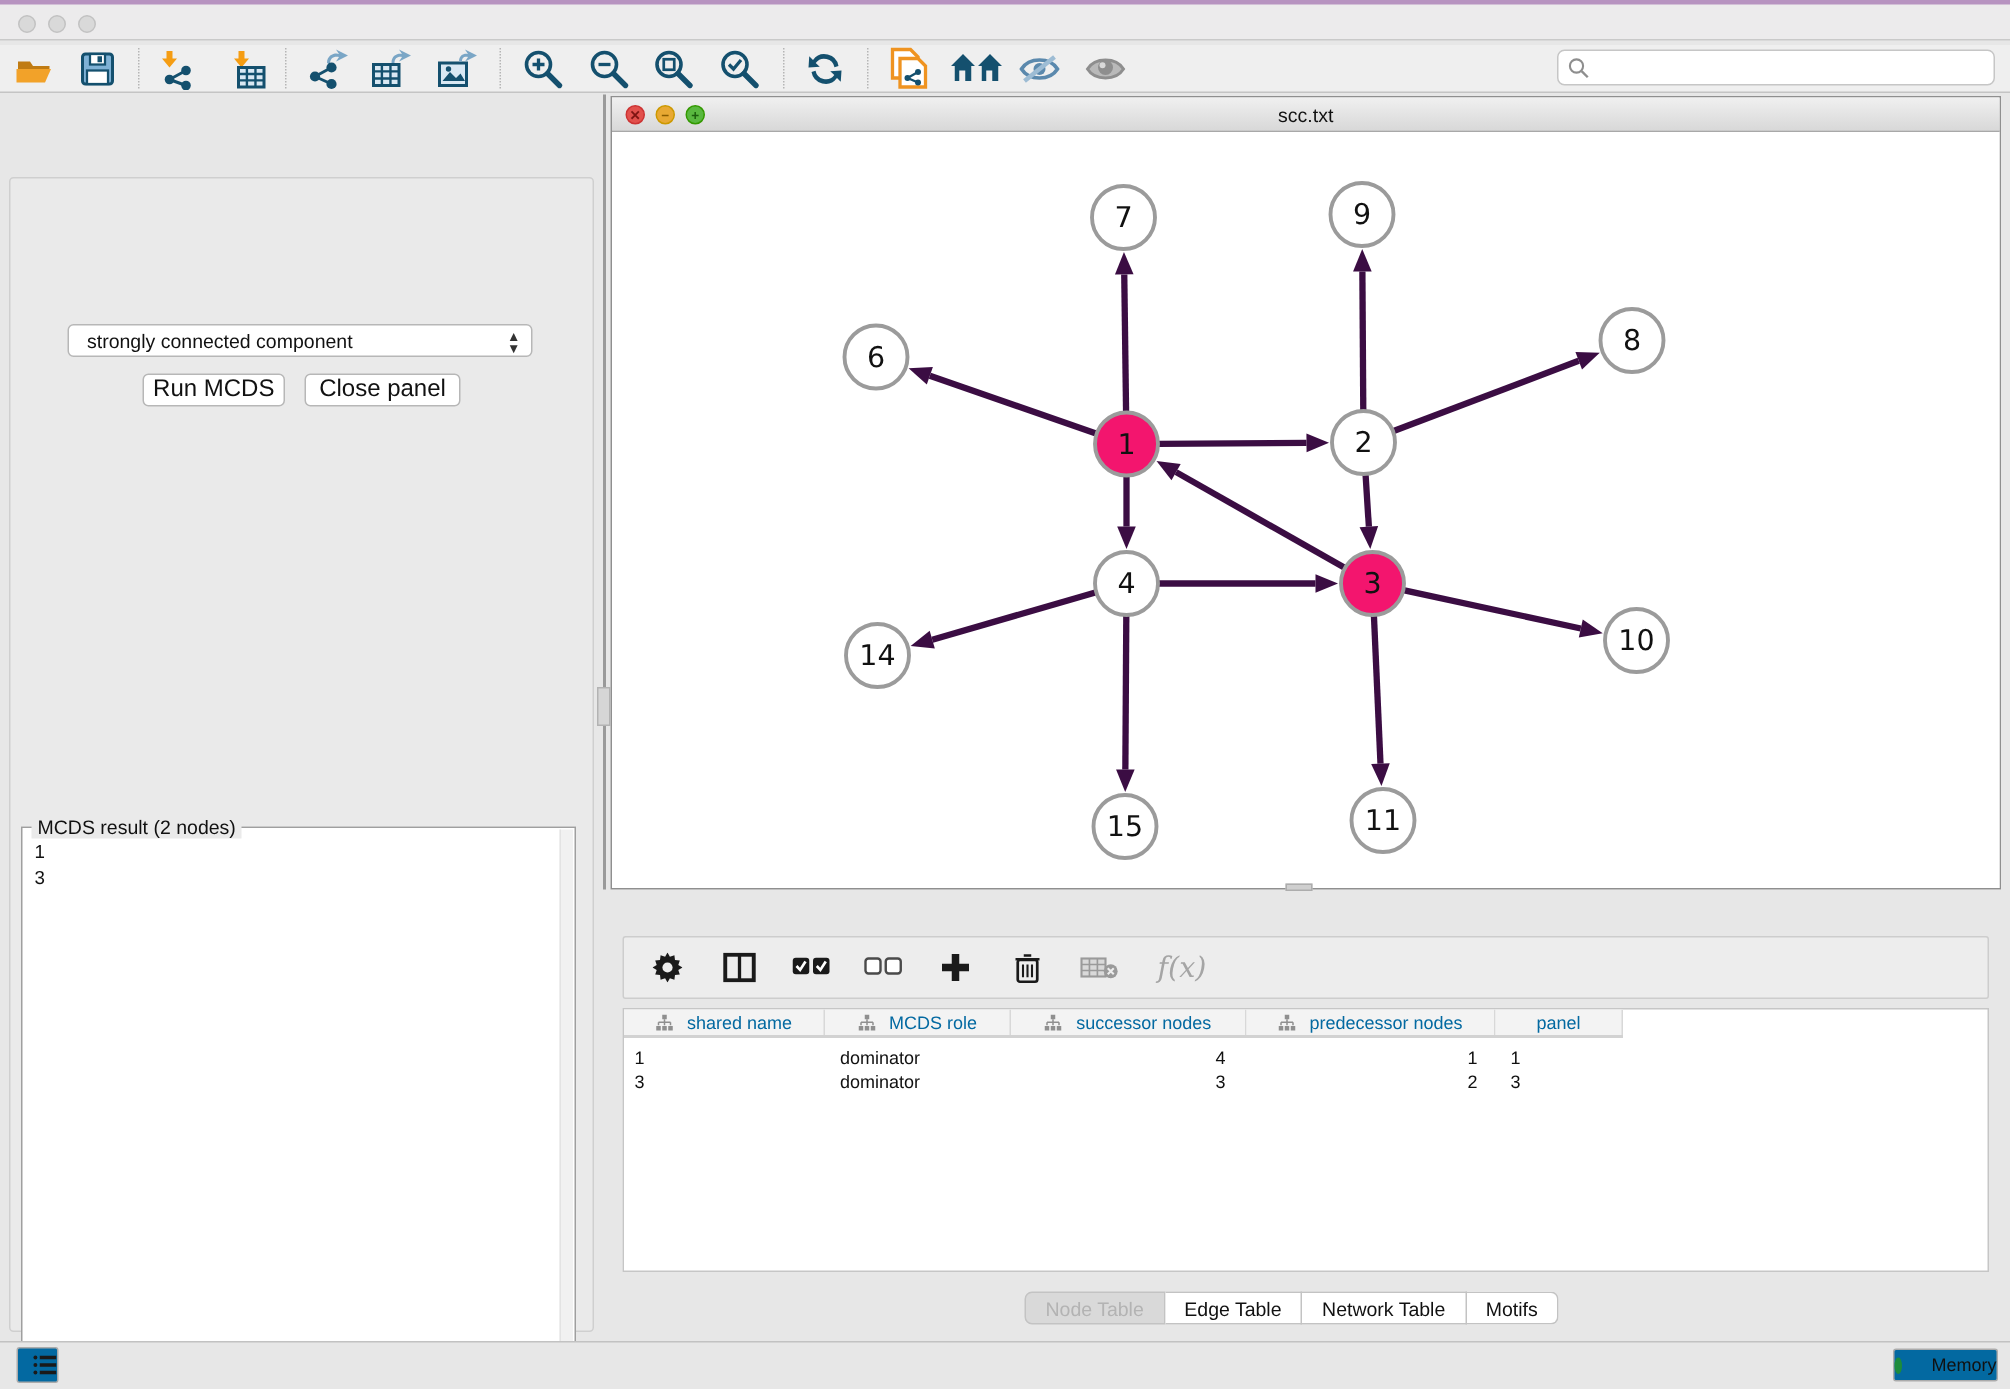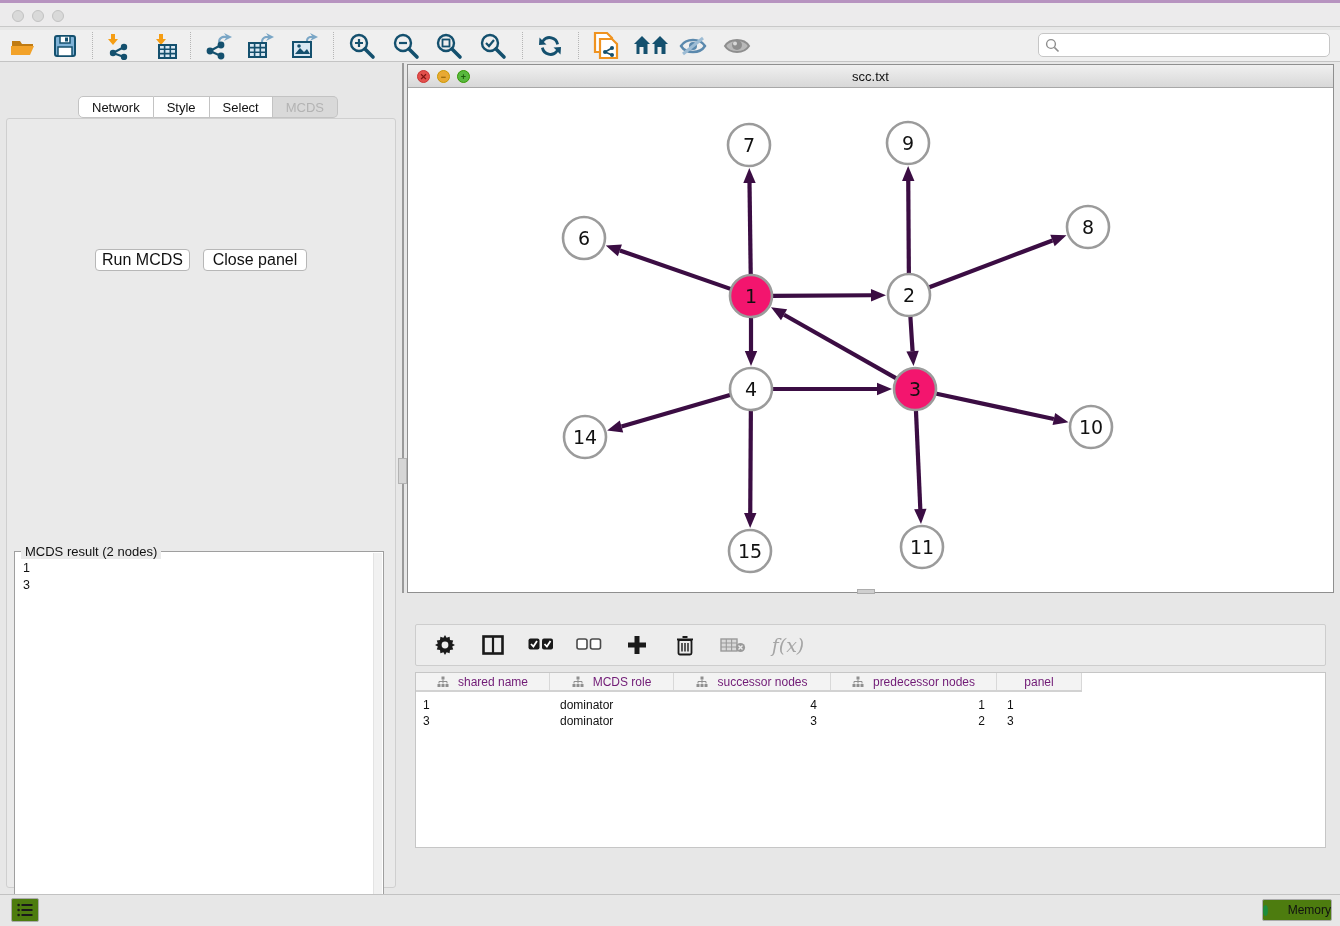--- a/index.html
+++ b/index.html
@@ -54,29 +54,29 @@
   .light.green { background:#59b83f; color:#1c5e0d; border:1px solid #390; }
   .net-canvas { position:absolute; left:0; top:23px; width:925px; height:504px; background:#fff; }
   .net-grip { left:857px; top:589px; width:18px; height:5px; background:#cfcfcf; border:1px solid #adadad; }
 
   
   .table-panel { left:407px; top:597px; width:927px; height:293px; background:#e7e7e7; }
   .tp-toolbar { position:absolute; left:8px; top:27px; width:911px; height:42px; background:#ededed; border:1px solid #cdcdcd; border-radius:2px; display:flex; align-items:center; gap:22px; padding-left:16px; }
   .tp-ico { width:26px; height:26px; display:flex; align-items:center; justify-content:center; }
   .tp-table { position:absolute; left:8px; top:75px; width:911px; height:176px; background:#fff; border:1px solid #c6c6c6; overflow:hidden; }
   .th-row { position:absolute; left:0; top:0; height:19px; display:flex; background:#f3f3f3; border-bottom:2px solid #d2d2d2; }
-  .th { position:relative; display:flex; align-items:center; justify-content:center; gap:9px; font-size:12px; color:#701a75; border-right:1px solid #d8d8d8; background:#f3f3f3; }
+  .th { position:relative; display:flex; align-items:center; justify-content:center; gap:9px; font-size:12px; color:#0369a1; border-right:1px solid #d8d8d8; background:#f3f3f3; }
   .td-row { position:absolute; left:0; display:flex; height:16px; }
   .td { font-size:12px; color:#111; padding-top:1px; }
   .tp-tabs { position:absolute; left:276px; top:264px; height:22px; display:flex; }
   .tp-tabs .tab { font-size:13px; }
 
   
   .statusbar { left:0; top:894px; width:1340px; height:32px; background:#e7e7e7; border-top:1px solid #c2c2c2; }
-  .sb-btn { position:absolute; background:#4d7c0f; border:1px solid #ababab; border-radius:2px; display:flex; align-items:center; justify-content:center; gap:20px; font-size:12px; color:#111; }
+  .sb-btn { position:absolute; background:#0369a1; border:1px solid #ababab; border-radius:2px; display:flex; align-items:center; justify-content:flex-end; gap:20px; font-size:12px; color:#111; }
   .mem-dot { width:11px; height:11px; border-radius:50%; background:#1d8c3c; }
 </style>
 </head>
 <body>
 
 <div class="abs titlebar">
   <div class="traffic-gray">
     <span></span>
     <span></span>
     <span></span>
@@ -212,27 +212,25 @@
   <div class="searchbox">
     <svg width="15" height="15" viewBox="0 0 15 15">
         <circle cx="6" cy="6" r="4.4" fill="none" stroke="#8e8e8e" stroke-width="1.4"></circle>
         <path d="M9.4 9.4 L13.5 13.5" stroke="#8e8e8e" stroke-width="1.6"></path>
       </svg>
     <input placeholder="" style="">
   </div>
 </div>
 
 <div class="abs control-panel">
-  <div class="cp-tabs">
-    <div class="tab">Network</div>
-    <div class="tab">Style</div>
-    <div class="tab">Select</div>
-    <div class="tab active">MCDS</div>
-  </div>
   <div class="cp-body">
+    <div class="opt-select">
+      <span>strongly connected component</span>
+      <span class="stepper">▲<br>▼</span>
+    </div>
     <div class="cp-btn" style="left:88px;width:95px">Run MCDS</div>
     <div class="cp-btn" style="left:196px;width:104px">Close panel</div>
     <div class="groupbox">
       <span class="legend">MCDS result (2 nodes)</span>
       <div class="result-lines">
         <div>1</div>
         <div>3</div>
       </div>
       <div class="result-scroll"></div>
     </div>
@@ -418,20 +416,26 @@
     </div>
     <div class="td-row" style="top:40px">
       <div class="td" style="width:134px;padding-left:7px">3</div>
       <div class="td" style="width:124px;padding-left:10px">dominator</div>
       <div class="td" style="width:157px;text-align:right;padding-right:14px">3</div>
       <div class="td" style="width:166px;text-align:right;padding-right:12px">2</div>
       <div class="td" style="width:85px;padding-left:10px">3</div>
     </div>
   </div>
 
+  <div class="tp-tabs">
+    <div class="tab active">Node Table</div>
+    <div class="tab">Edge Table</div>
+    <div class="tab">Network Table</div>
+    <div class="tab">Motifs</div>
+  </div>
 </div>
 
 <div class="abs statusbar">
   <div class="sb-btn" style="left:11px;top:3px;width:28px;height:24px">
     <svg width="16" height="14" viewBox="0 0 16 14">
         <circle cx="1.6" cy="2" r="1.3" fill="#1a1a1a"></circle>
         <circle cx="1.6" cy="7" r="1.3" fill="#1a1a1a"></circle>
         <circle cx="1.6" cy="12" r="1.3" fill="#1a1a1a"></circle>
         <path d="M4.5 2 h11 M4.5 7 h11 M4.5 12 h11" stroke="#1a1a1a" stroke-width="2.2"></path>
       </svg>

